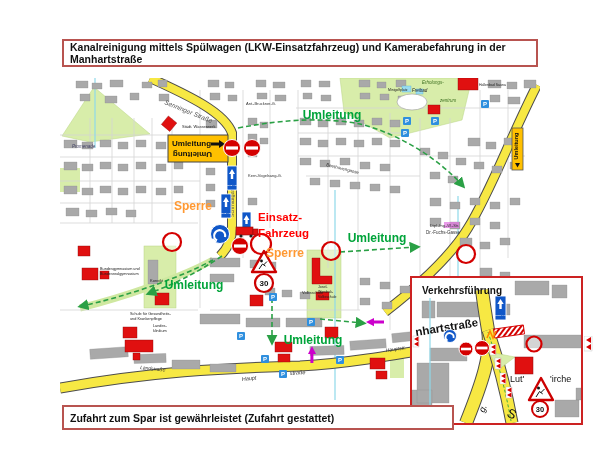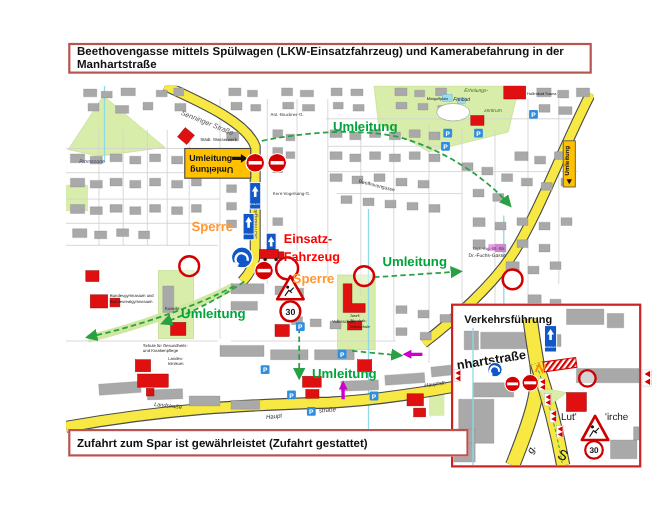--- a/index.html
+++ b/index.html
@@ -2,34 +2,34 @@
 <html><head>
 <meta charset="utf-8">
 <style>
   html,body{margin:0;padding:0;background:#fff;}
   #page{position:relative;width:600px;height:459px;background:#fff;overflow:hidden;
         font-family:"Liberation Sans",sans-serif;}
   .abs{position:absolute;}
   .txtbox{border:2px solid #b85450;background:#fff;font-weight:bold;font-size:10.5px;
           color:#111;display:flex;align-items:center;padding-left:6px;box-sizing:border-box;}
   #titlebox{left:62px;top:39px;width:476px;height:28px;}
-  #bottombox{left:62px;top:390px;width:364px;height:25px;}
+  #bottombox{left:62px;top:405px;width:392px;height:25px;}
   #mainmap{left:60px;top:78px;}
   #insetbox{left:410px;top:276px;width:173px;height:149px;border:2px solid #cc2222;
             background:#fff;box-sizing:border-box;overflow:hidden;}
   #insetsvg{position:absolute;left:0;top:0;}
   svg text{font-family:"Liberation Sans",sans-serif;}
 </style>
 </head>
 <body>
 
 <div id="page">
 
   <div id="titlebox" class="abs txtbox">
-    <span>Beethovengasse mittels Spülwagen (LKW-Einsatzfahrzeug) und Kamerabefahrung in der Manhartstraße</span>
+    <span>Kanalreinigung mittels Spülwagen (LKW-Einsatzfahrzeug) und Kamerabefahrung in der Manhartstraße</span>
   </div>
 
   <svg id="mainmap" class="abs" width="480" height="322" viewBox="0 0 480 322">
     <defs>
       <marker id="ga" markerWidth="7" markerHeight="7" refX="4" refY="3.5" orient="auto">
         <path d="M0,0 L7,3.5 L0,7 z" fill="#2aa045"></path>
       </marker>
     </defs>
 
     <g>

